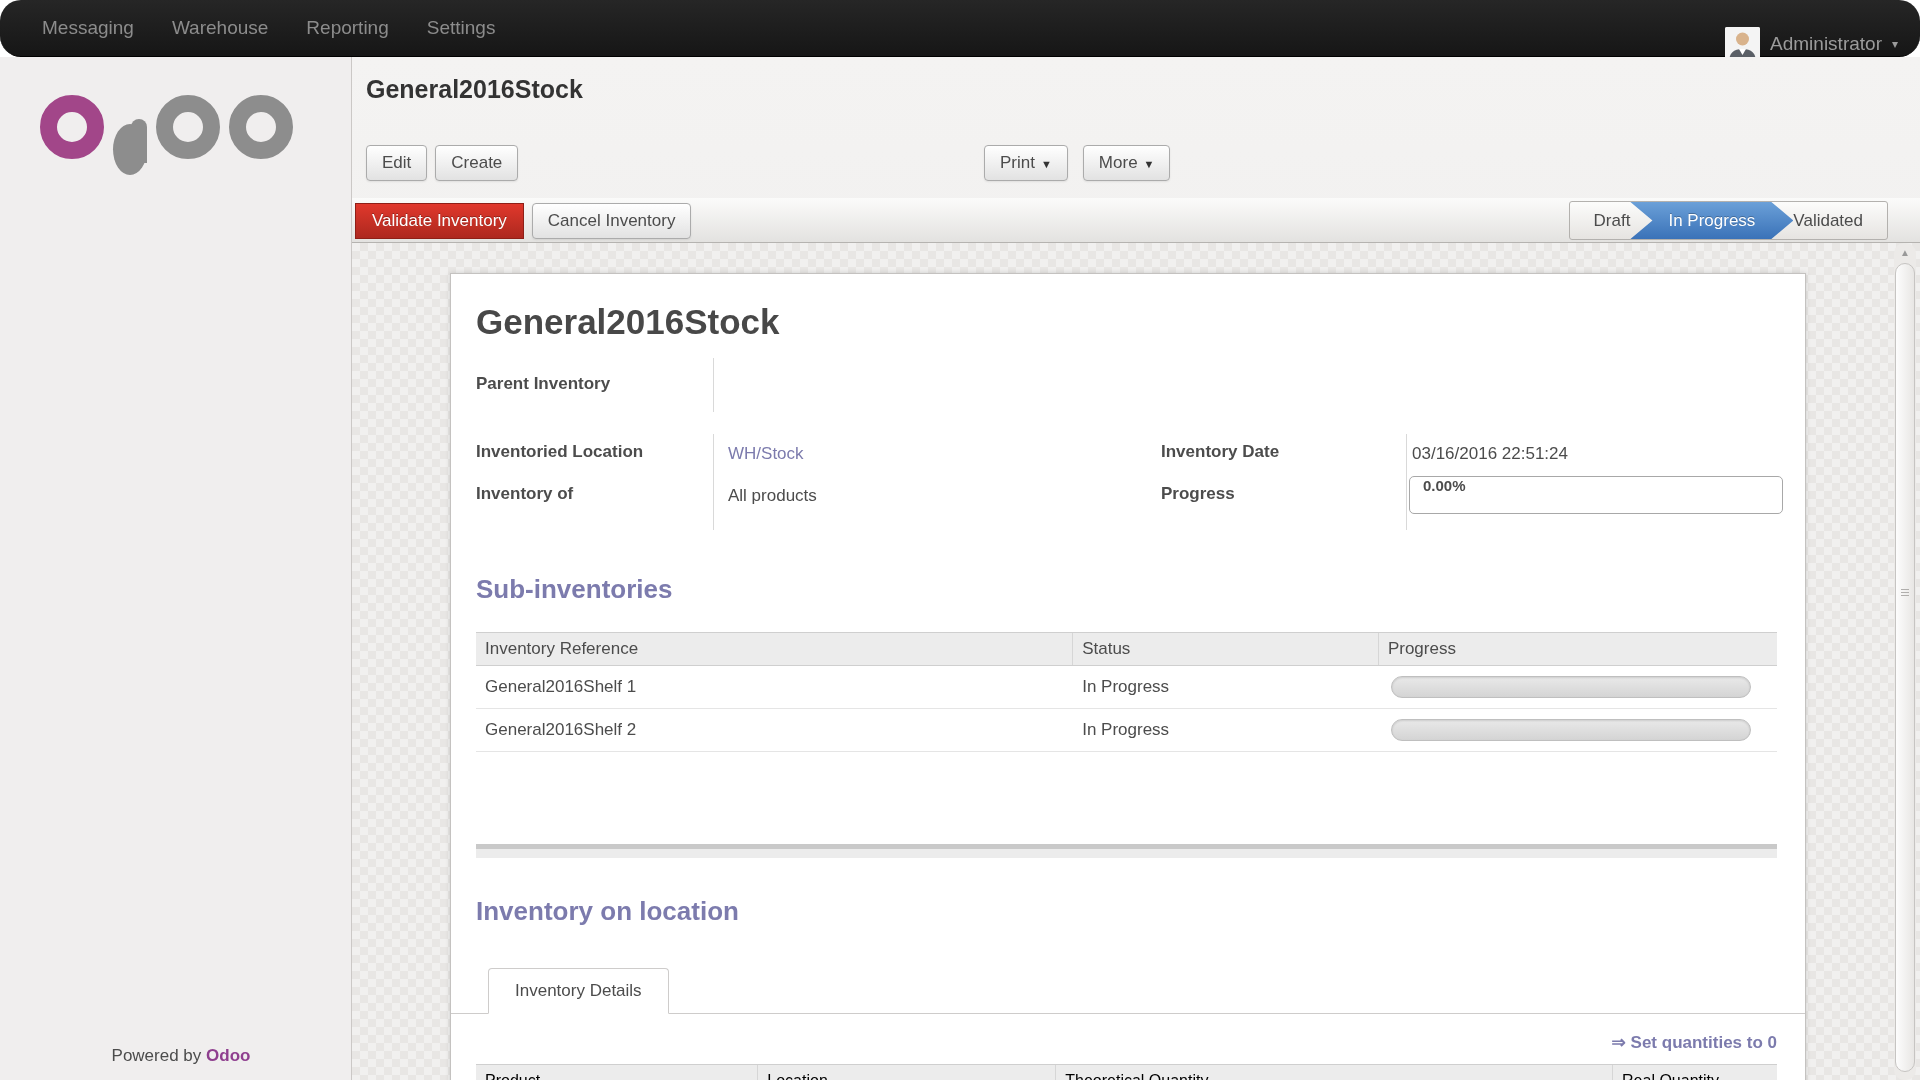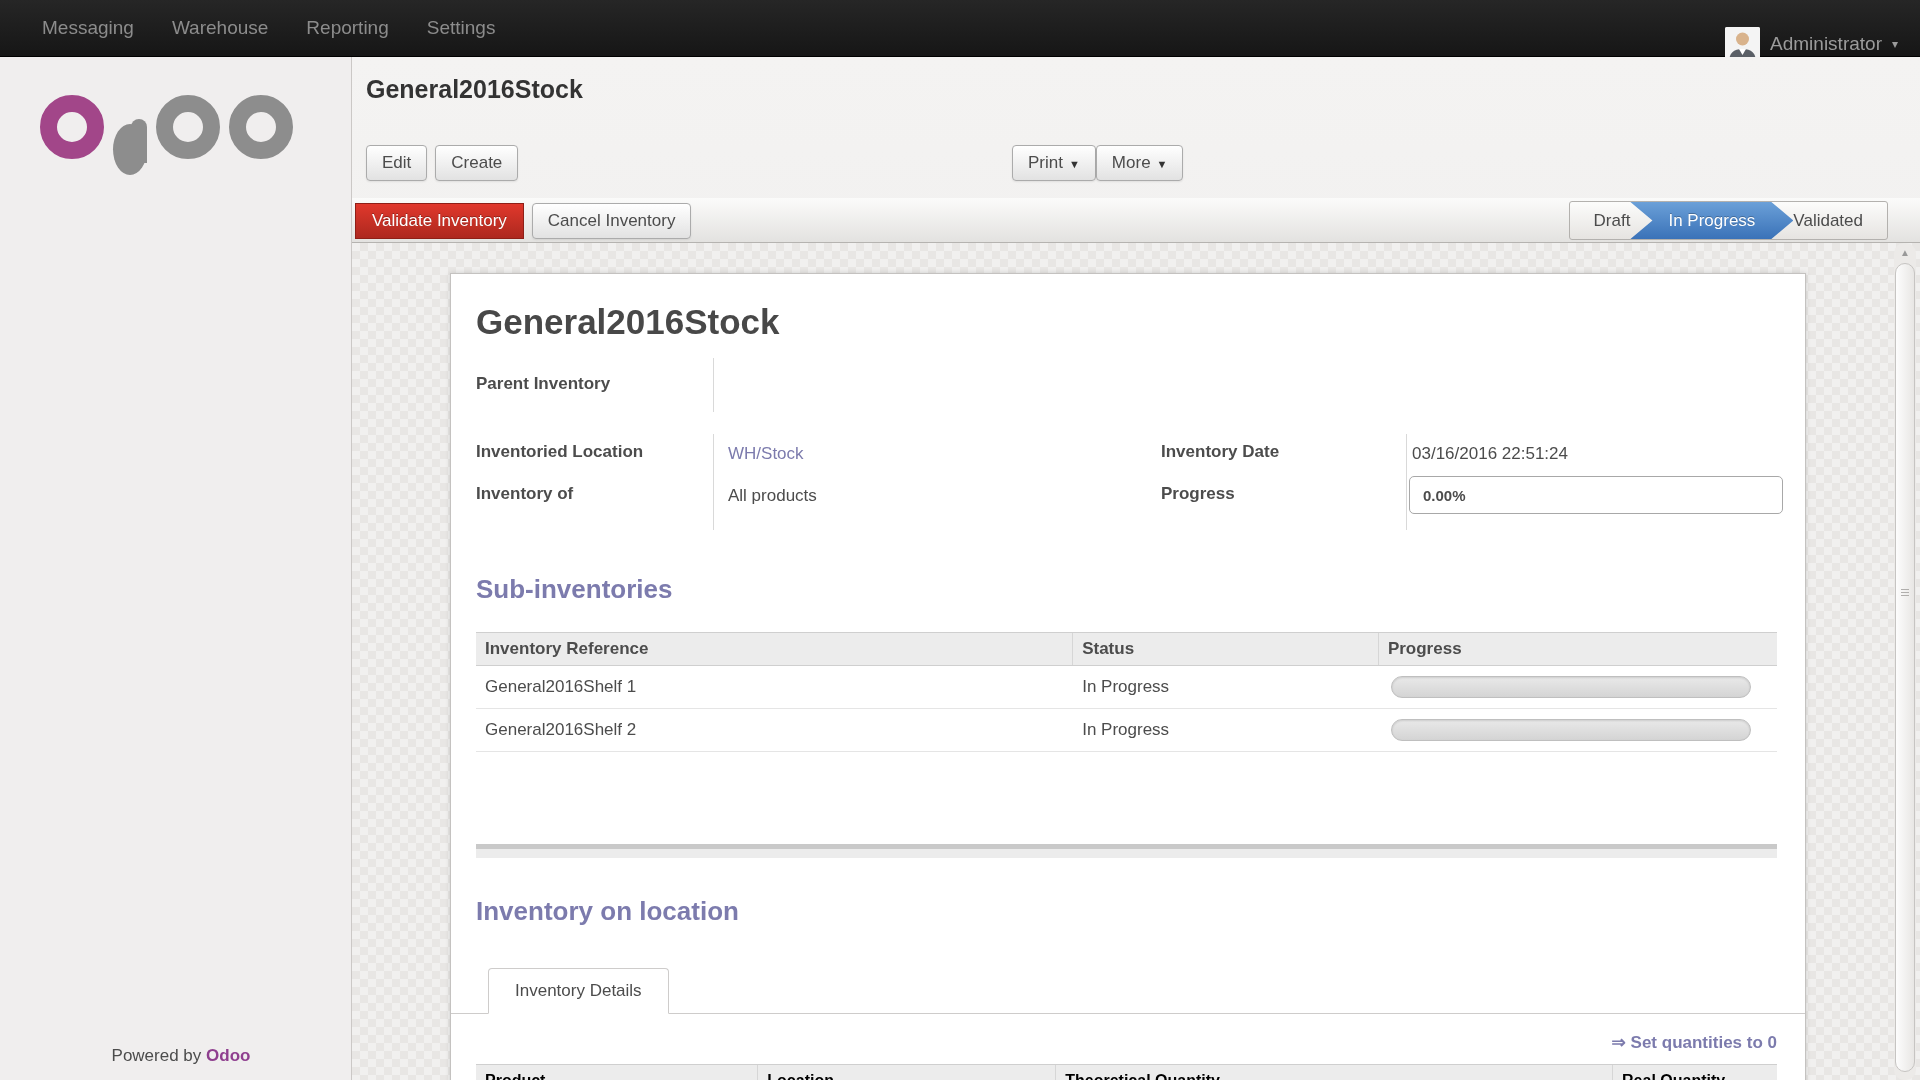--- a/index.html
+++ b/index.html
@@ -3,21 +3,21 @@
 <meta charset="utf-8">
 <style>
   * { margin:0; padding:0; box-sizing:border-box; }
   html,body { width:1920px; height:1080px; overflow:hidden; background:#fff;
               font-family:"Liberation Sans", sans-serif; }
   .screen { position:relative; width:1920px; height:1080px; overflow:hidden; }
 
   
   .topbar { position:absolute; left:0; top:0; width:1920px; height:57px;
             background:linear-gradient(#262626,#161616); border-bottom:1px solid #000;
-            display:flex; align-items:center; justify-content:space-between; }
+            display:flex; align-items:center; justify-content:space-between;border-radius:21px; }
   .topbar .menu { display:flex; gap:38px; padding-left:42px; }
   .topbar .menu-item { color:#8c8c8c; font-size:19px; cursor:pointer; }
   .topbar .user { display:flex; align-items:center; gap:10px; padding-right:22px; cursor:pointer;margin-top:32px; }
   .avatar { width:35px; height:35px; background:#f2f2f2; border-radius:2px; overflow:hidden; }
   .user-name { color:#9b9b9b; font-size:19px; }
   .caret { color:#9b9b9b; font-size:12px; }
 
   
   .sidebar { position:absolute; left:0; top:57px; width:352px; height:1023px;
              background:#f0eeee; border-right:1px solid #cbc8c6; }
@@ -33,21 +33,21 @@
 
   
   .main { position:absolute; left:352px; top:57px; right:0; bottom:0;
           background:linear-gradient(#f4f3f2,#e9e8e7); }
   .page-title { position:absolute; left:14px; top:18px; font-size:25px; font-weight:bold; color:#333; }
   .btn { display:inline-block; background:linear-gradient(#ffffff,#e2e2e2);
          border:1px solid #ababab; border-radius:4px; color:#4c4c4c;
          font-size:17px; padding:7px 15px; cursor:pointer; box-shadow:0 1px 2px rgba(0,0,0,.08); }
   .btn .dd { font-size:11px; color:#333; margin-left:6px; }
   .btn-row-left { position:absolute; left:14px; top:88px; display:flex; gap:8px;justify-content:space-between; }
-  .btn-row-mid { position:absolute; left:628px; top:88px; display:flex; gap:0;padding-left:32px; }
+  .btn-row-mid { position:absolute; left:600px; top:88px; display:flex; gap:15px;padding-left:32px; }
 
   
   .statusbar { position:absolute; left:0; top:141px; right:0; height:45px;
                background:linear-gradient(#fbfbfa,#e3e2e0); border-bottom:1px solid #b5b3b0; }
   .statusbar .left-btns { position:absolute; left:3px; top:5px; display:flex; gap:8px; }
   .btn-danger { background:linear-gradient(#e0382c,#ad281f); border:1px solid #8f1f17;
                 color:#fff; text-shadow:0 -1px 0 rgba(0,0,0,.3); font-size:17px;
                 border-radius:0; padding:1px 16px; cursor:pointer; }
   .status-widget { position:absolute; right:32px; top:3px; height:39px; display:flex;
                    border:1px solid #b3b1ae; border-radius:3px;
@@ -68,28 +68,28 @@
   .sheet { position:absolute; left:98px; top:30px; width:1356px; height:830px;
            background:#fff; border:1px solid #c4c2c0; box-shadow:0 0 5px rgba(0,0,0,.15); }
   .sheet h1 { position:absolute; left:25px; top:28px; font-size:35px; font-weight:bold; color:#484848; }
 
   .flabel { position:absolute; font-size:17px; font-weight:bold; color:#4c4c4c; }
   .fvalue { position:absolute; font-size:17px; color:#4c4c4c; }
   .fvalue.link { color:#7c7bad; cursor:pointer; }
   .vsep { position:absolute; width:1px; background:#d9d9d9; }
   .progress-box { position:absolute; left:958px; top:202px; width:374px; height:38px;
                   border:1px solid #a8a8a8; border-radius:5px; background:#fff;
-                  display:flex; align-items:center; }
+                  display:flex; align-items:flex-start; }
   .progress-box span { font-size:15px; font-weight:bold; color:#4c4c4c; padding-left:13px; }
 
   .h2 { position:absolute; left:25px; font-size:26px; font-weight:bold; color:#7c7bad; }
 
   .subtable { position:absolute; left:25px; top:358px; width:1301px; font-size:17px; color:#4c4c4c; }
   .thead { display:flex; height:34px; background:#ececec; border-top:1px solid #cfcfcf;
-           border-bottom:1px solid #cfcfcf; align-items:center; font-weight:bold; }
+           border-bottom:1px solid #cfcfcf; align-items:center; font-weight:normal; }
   .thead .c { padding-left:9px; height:100%; display:flex; align-items:center; border-right:1px solid #d6d6d6; }
   .thead .c:last-child { border-right:none; }
   .trow { display:flex; height:43px; align-items:center; border-bottom:1px solid #e5e5e5; cursor:pointer; }
   .trow .c { padding-left:9px; }
   .c1 { width:45.9%; } .c2 { width:23.5%; } .c3 { width:30.6%; }
   .pill { margin-left:12px; width:360px; height:22px; border-radius:11px;
           background:linear-gradient(#e9e9e9,#d4d4d4); border:1px solid #bfbfbf;
           box-shadow:inset 0 1px 2px rgba(0,0,0,.12); }
 
   .bar1 { position:absolute; left:25px; top:570px; width:1301px; height:5px; background:#c9c9c9; }

